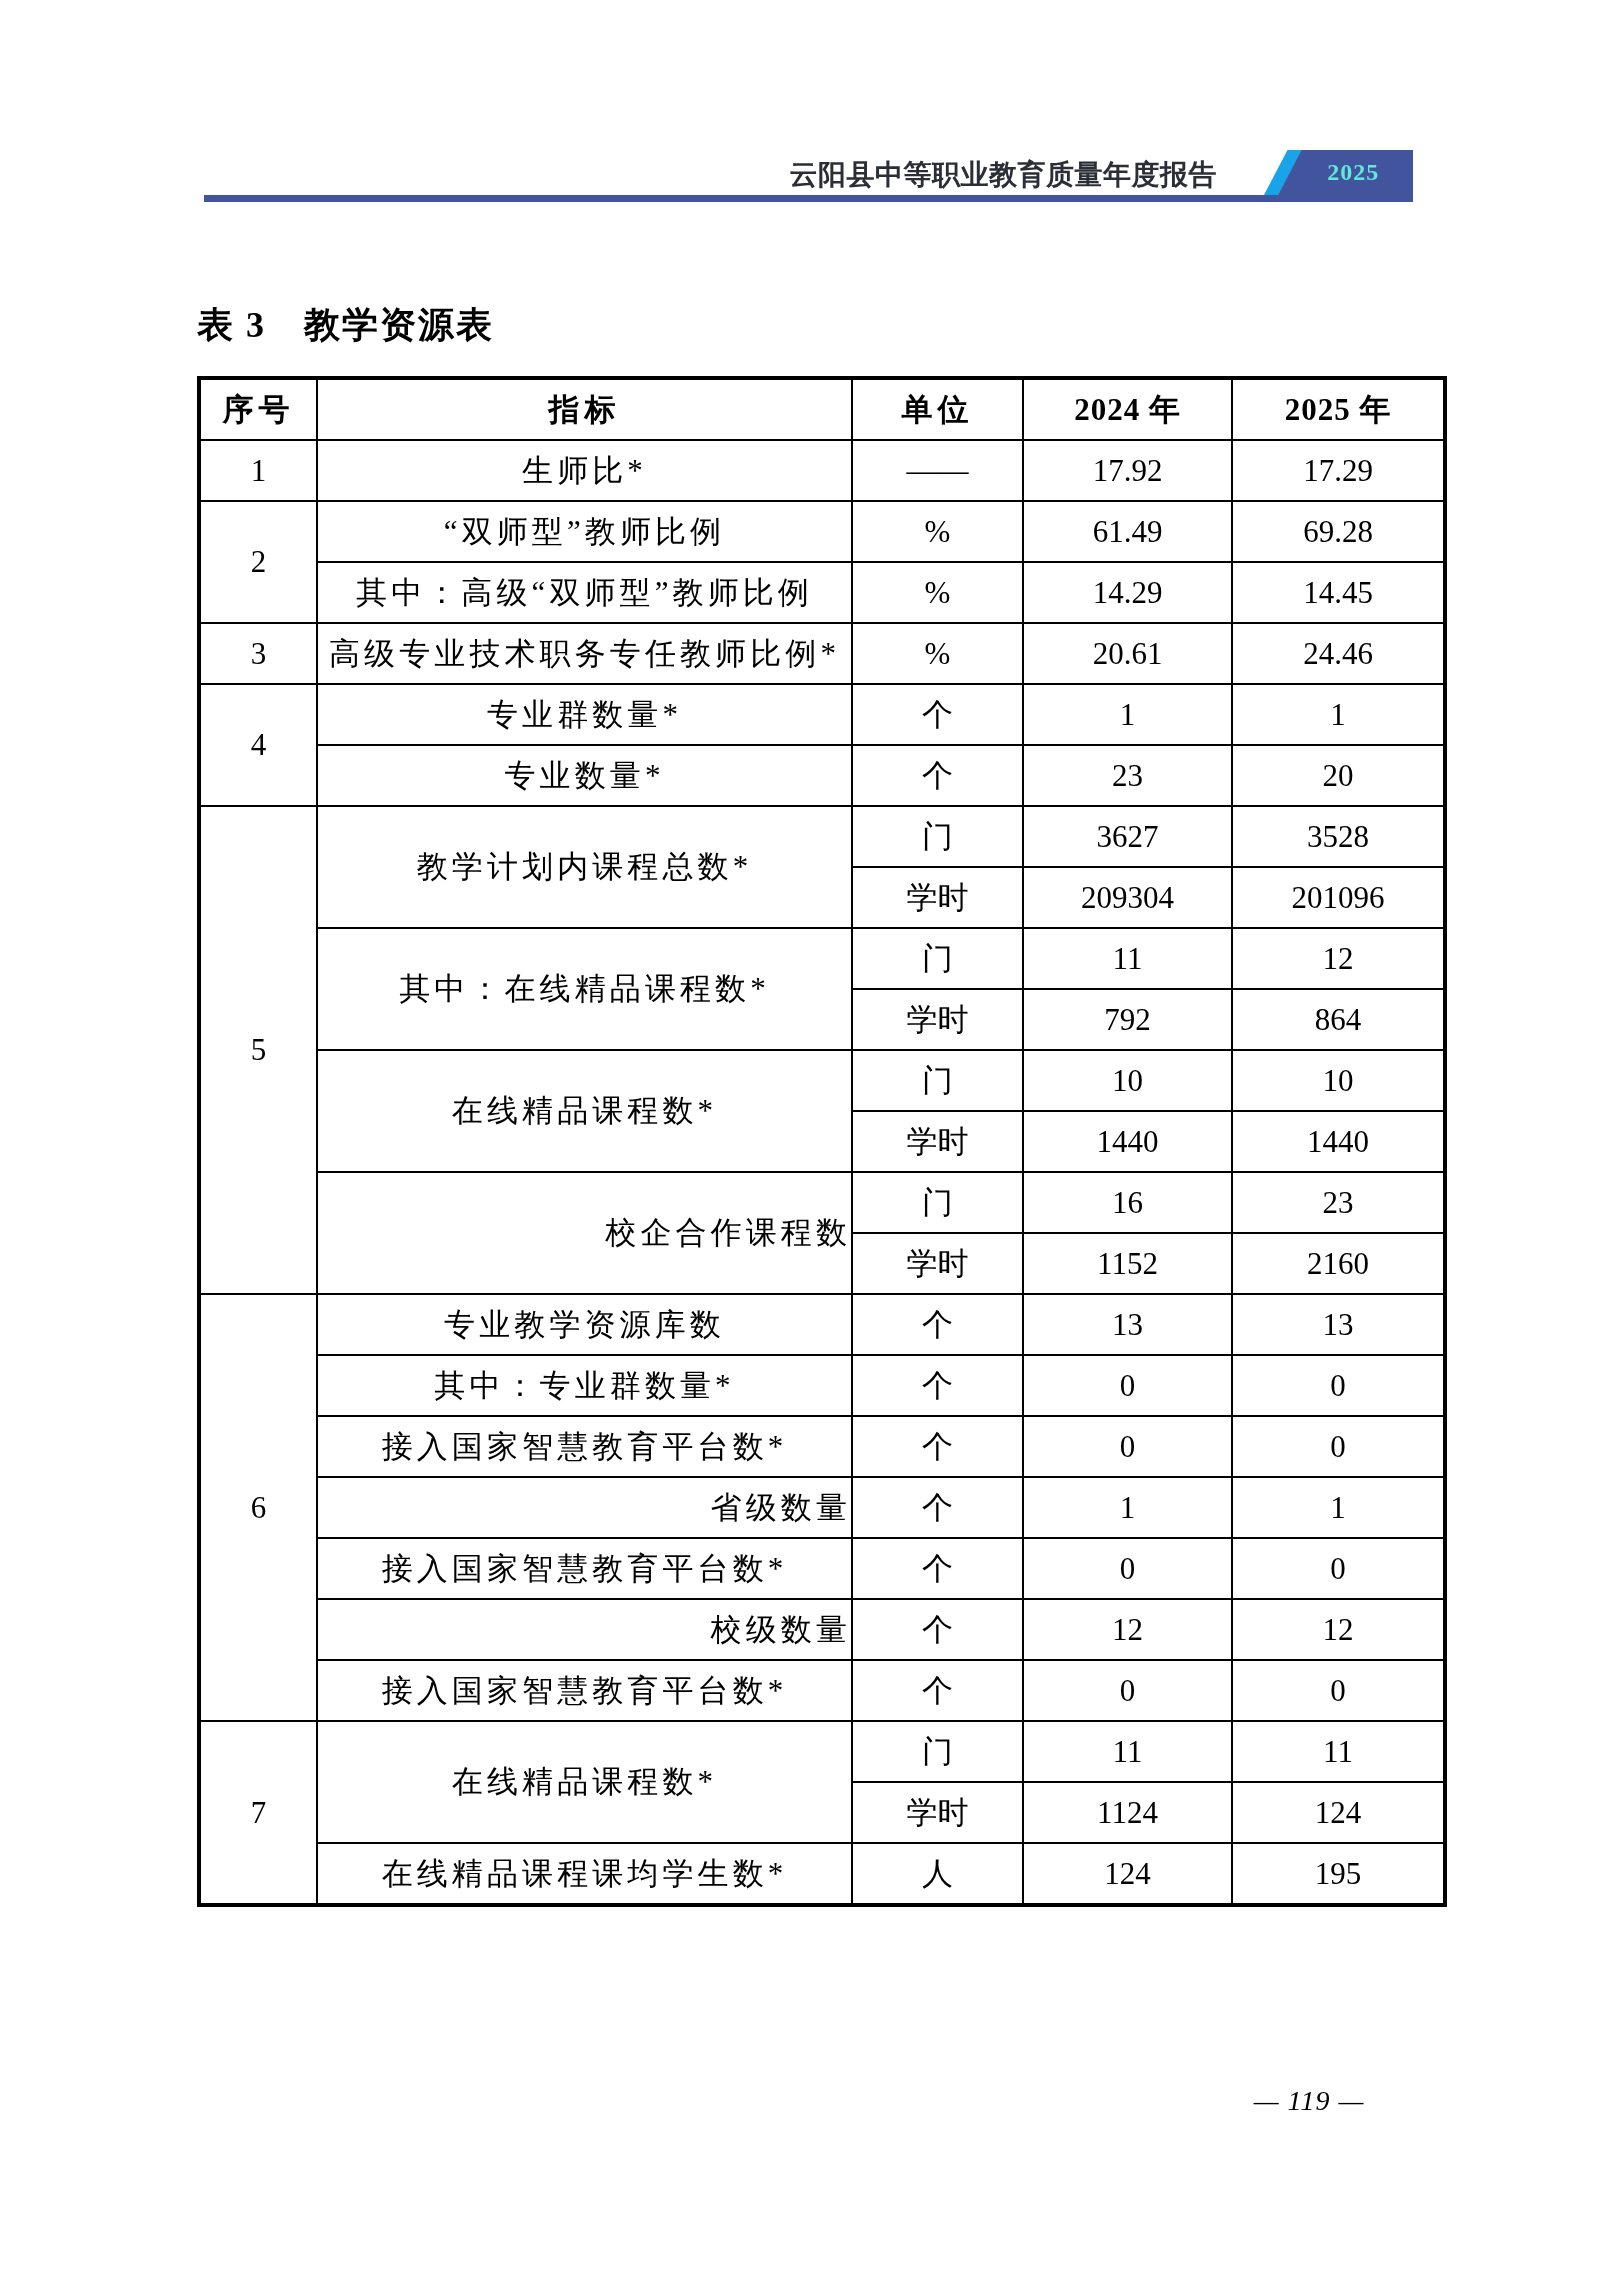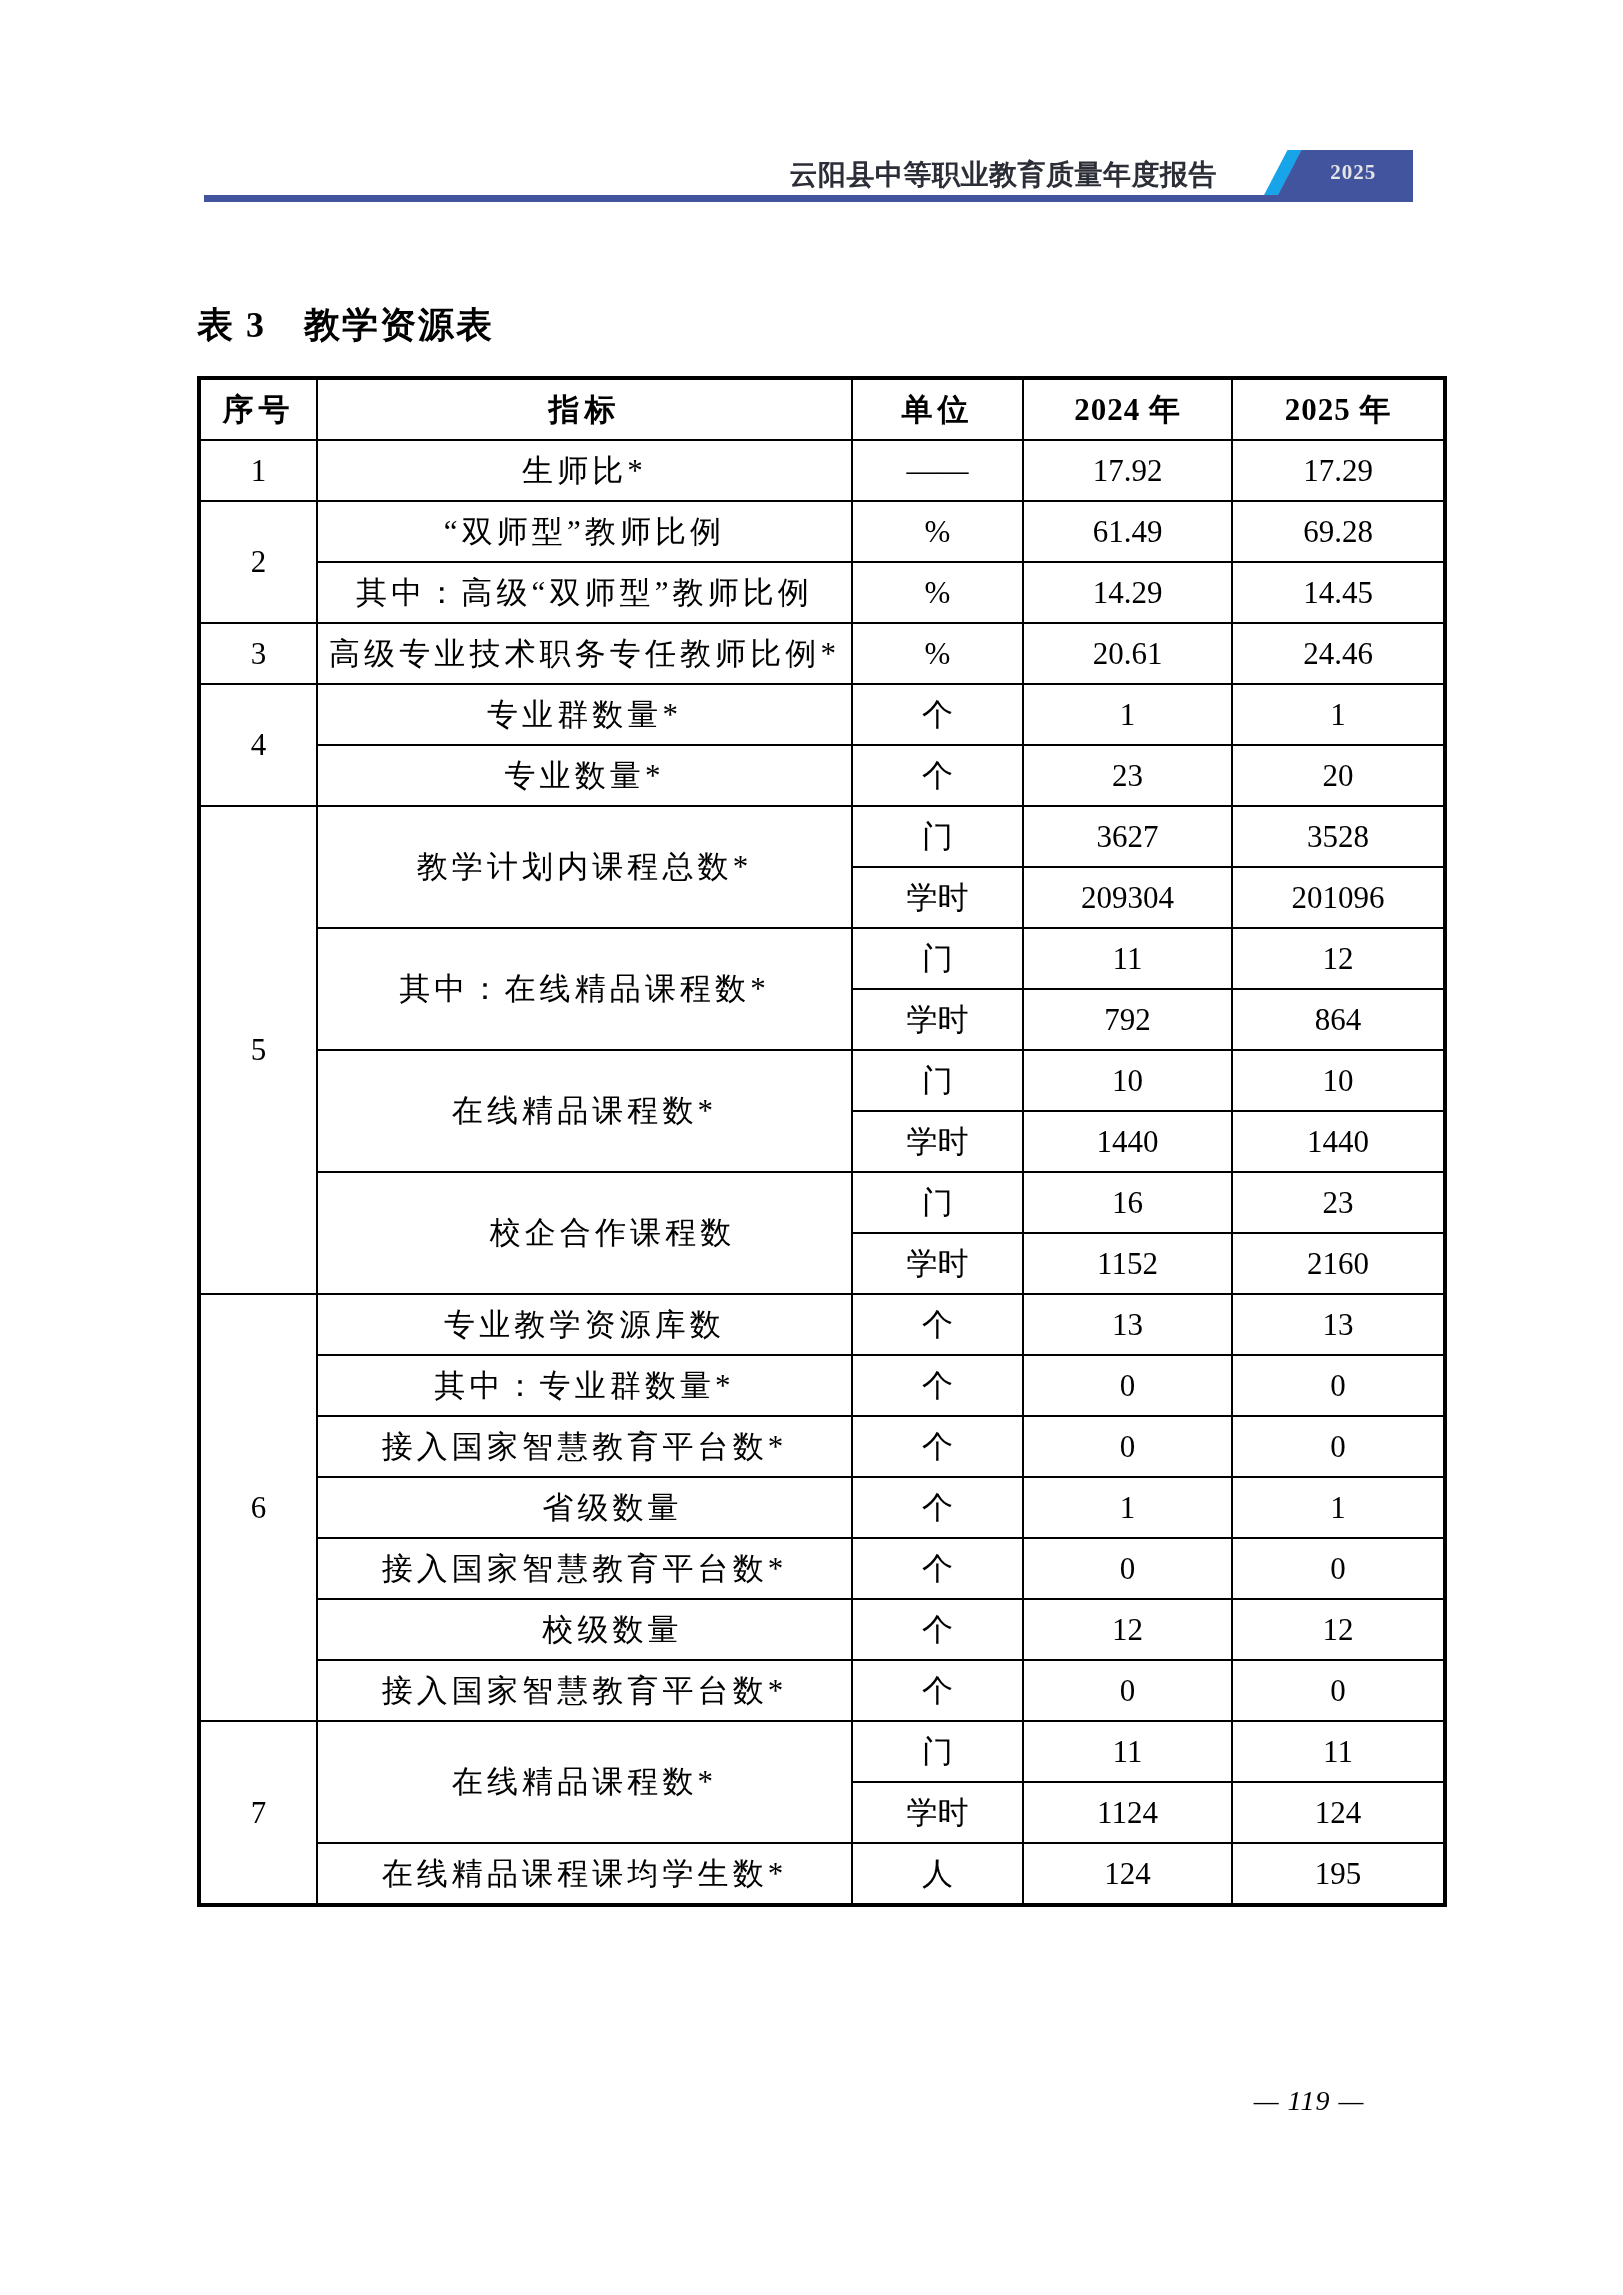--- a/index.html
+++ b/index.html
@@ -29,21 +29,21 @@
     clip-path: polygon(23.5px 0, 38px 0, 14.3px 100%, 0 100%);
   }
   .badge {
     position: absolute;
     left: 1278px; top: 150px;
     width: 135px; height: 45px;
     background: #43549f;
     clip-path: polygon(23.5px 0, 100% 0, 100% 100%, 0 100%);
     display: flex; align-items: center; justify-content: center;
     padding-left: 15.3px; box-sizing: border-box;
-    color: #e5e5e5; font-size: 21px; font-weight: bold;
+    color: #5eead4; font-size: 24px; font-weight: bold;
     letter-spacing: 1px;
   }
   .header-rule {
     position: absolute;
     left: 204px; top: 195px;
     width: 1209px; height: 7.2px;
     background: #43549f;
   }
 
   
@@ -77,21 +77,21 @@
     height: 59px;
     font-weight: bold;
     letter-spacing: 5.1px;
   }
   table.res td { height: 59px; }
   td.ind {
     text-align: left;
     padding-left: 14.3px;
     letter-spacing: 4.1px;
   }
-  td.ind.indent { padding-left: 56px; }
+  td.ind.indent { padding-left: 56px; text-align: right; }
   td.num { letter-spacing: 0; }
   td.dash { letter-spacing: 0; font-weight: normal; }
 
   
   .page-number {
     position: absolute;
     top: 2085px; left: 1212px; width: 194px;
     text-align: center;
     font-size: 28px;
     letter-spacing: 1px;

